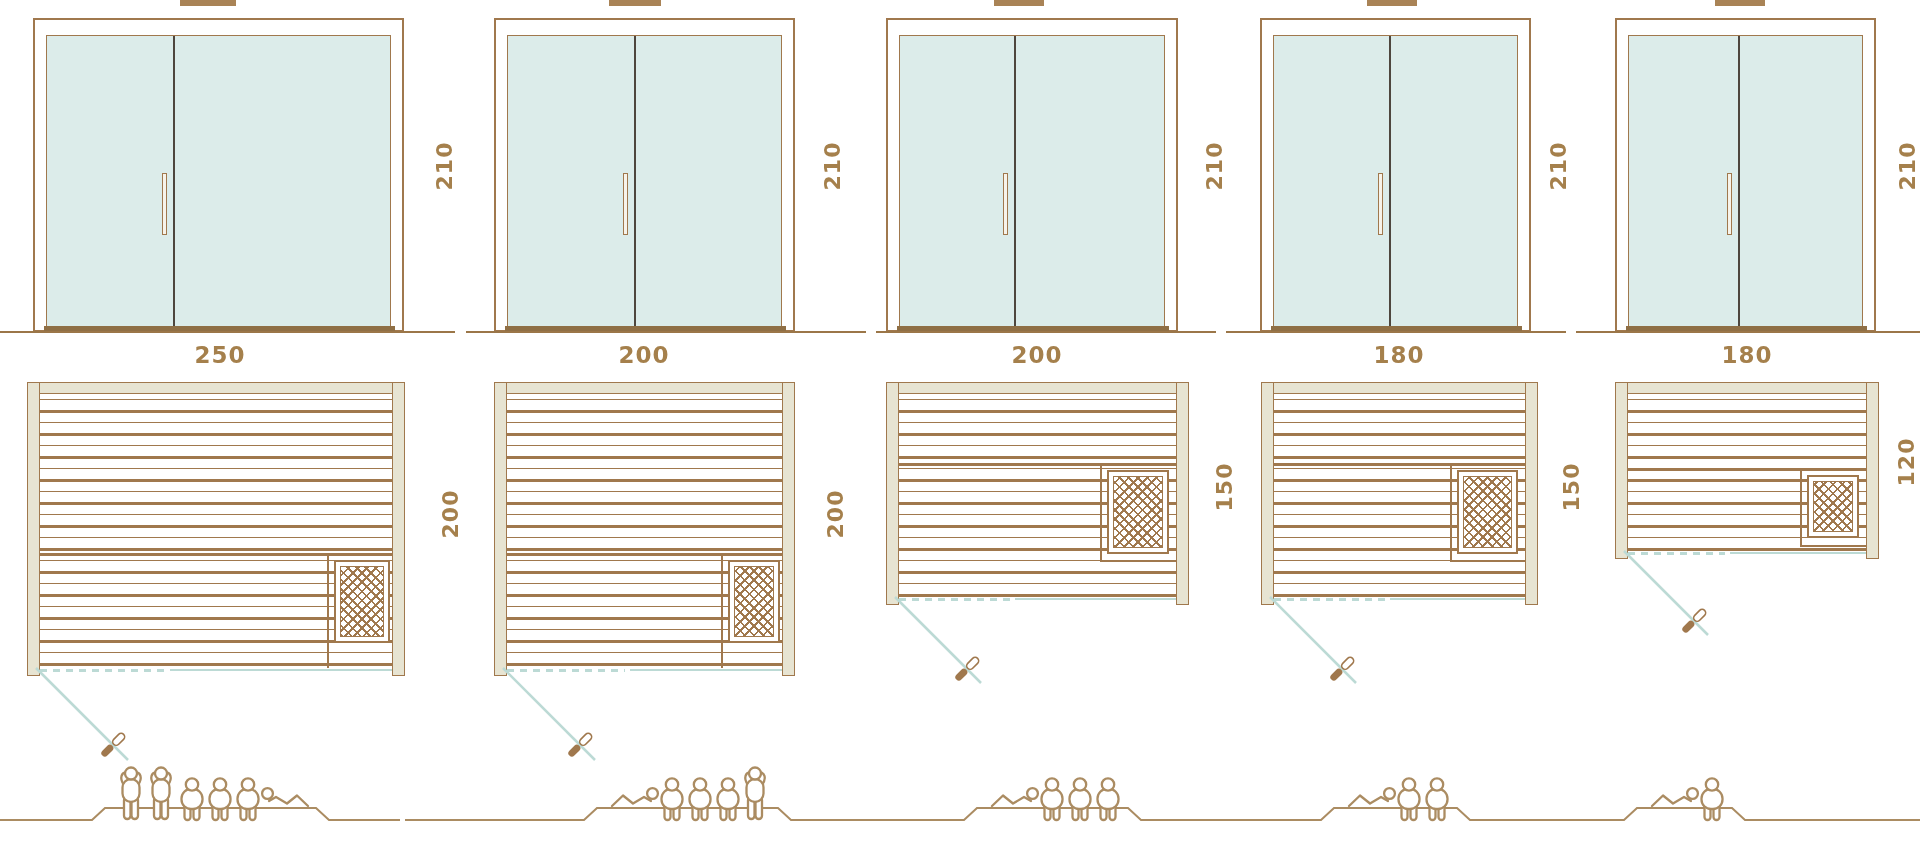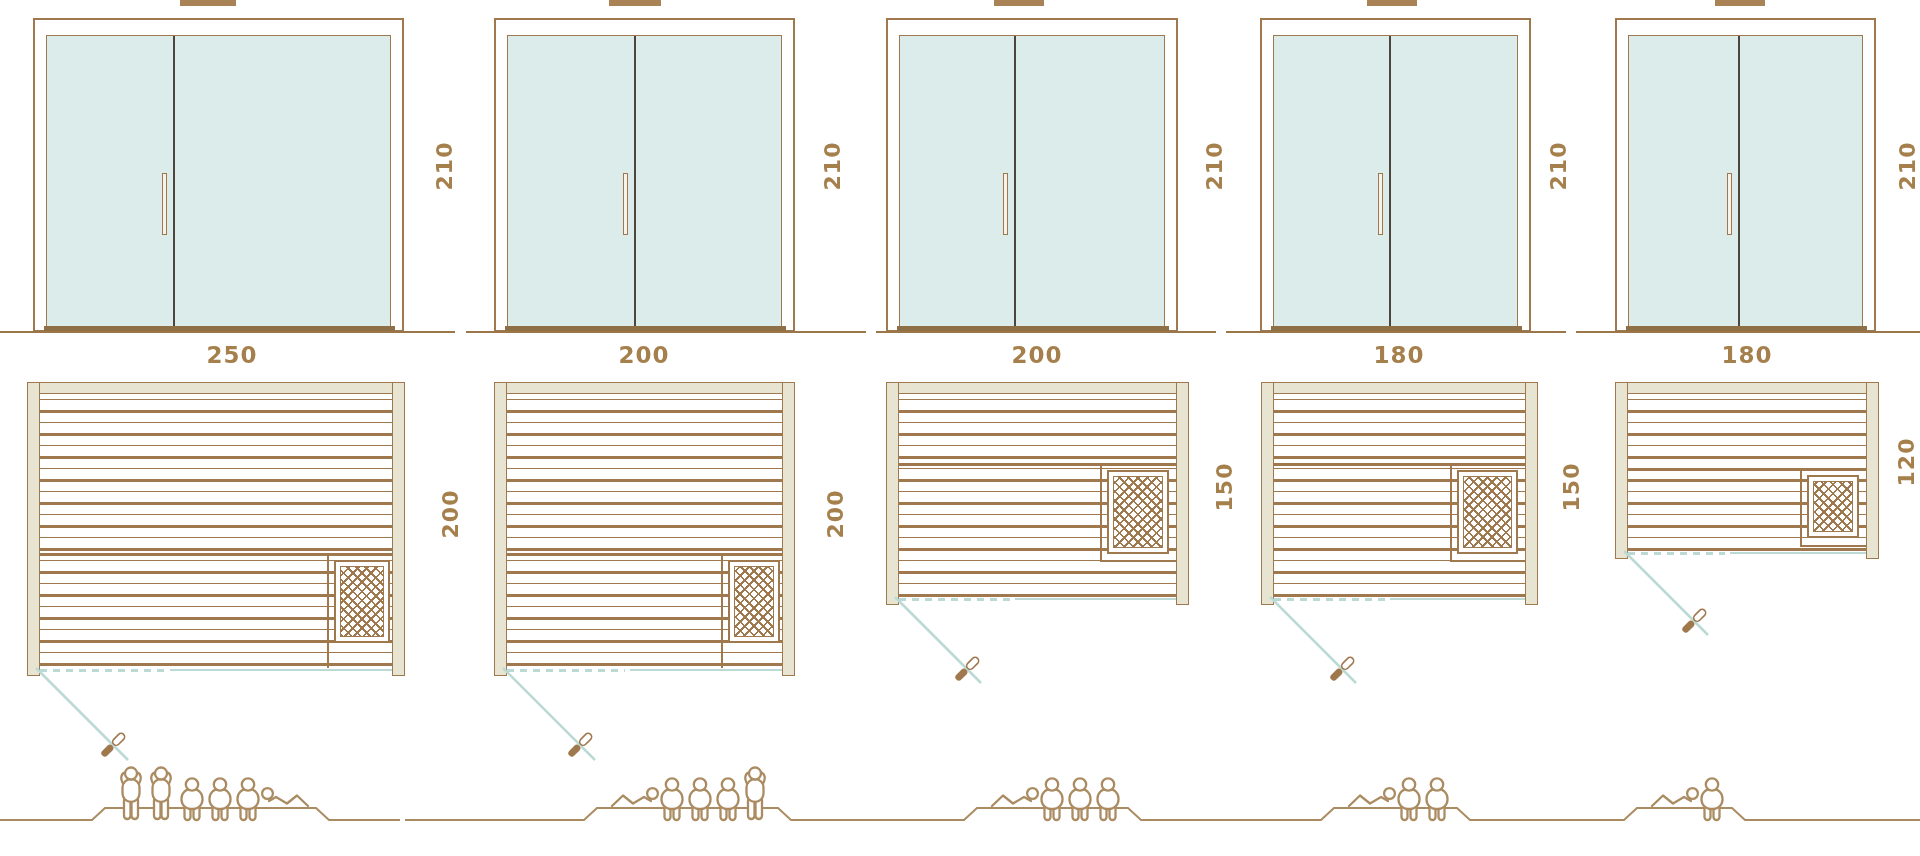--- a/index.html
+++ b/index.html
@@ -130,21 +130,21 @@
   <div class="groundline" style="left:876px;width:340px;"></div>
   <div class="groundline" style="left:1226px;width:340px;"></div>
   <div class="groundline" style="left:1576px;width:344px;"></div>
 
   <div class="vlabel" style="left:404px;top:154px;">210</div>
   <div class="vlabel" style="left:792px;top:154px;">210</div>
   <div class="vlabel" style="left:1174px;top:154px;">210</div>
   <div class="vlabel" style="left:1518px;top:154px;">210</div>
   <div class="vlabel" style="left:1867px;top:154px;">210</div>
 
-  <div class="hlabel" style="left:172px;top:342px;">250</div>
+  <div class="hlabel" style="left:160px;top:342px;">250</div>
   <div class="hlabel" style="left:584px;top:342px;">200</div>
   <div class="hlabel" style="left:977px;top:342px;">200</div>
   <div class="hlabel" style="left:1339px;top:342px;">180</div>
   <div class="hlabel" style="left:1687px;top:342px;">180</div>
 
   <div class="vlabel" style="left:410px;top:502px;">200</div>
   <div class="vlabel" style="left:795px;top:502px;">200</div>
   <div class="vlabel" style="left:1184px;top:475px;">150</div>
   <div class="vlabel" style="left:1531px;top:475px;">150</div>
   <div class="vlabel" style="left:1866px;top:450px;">120</div>

